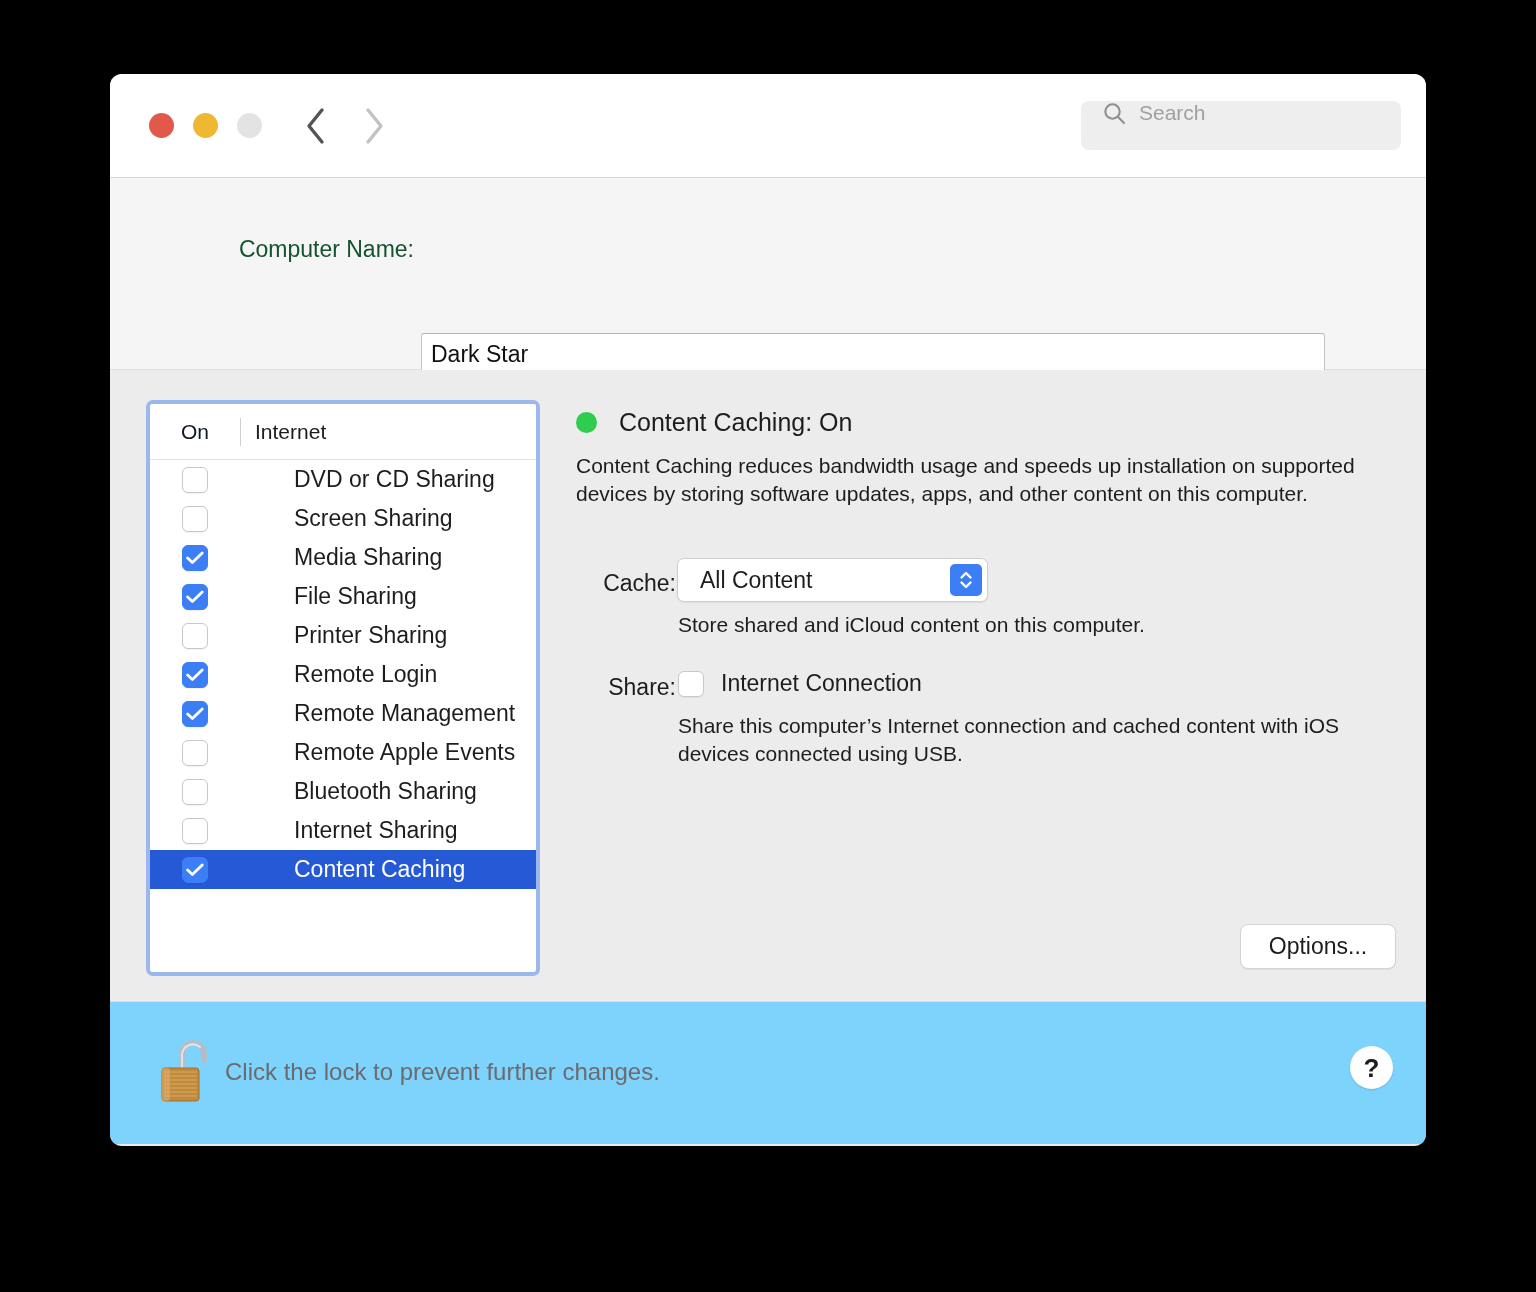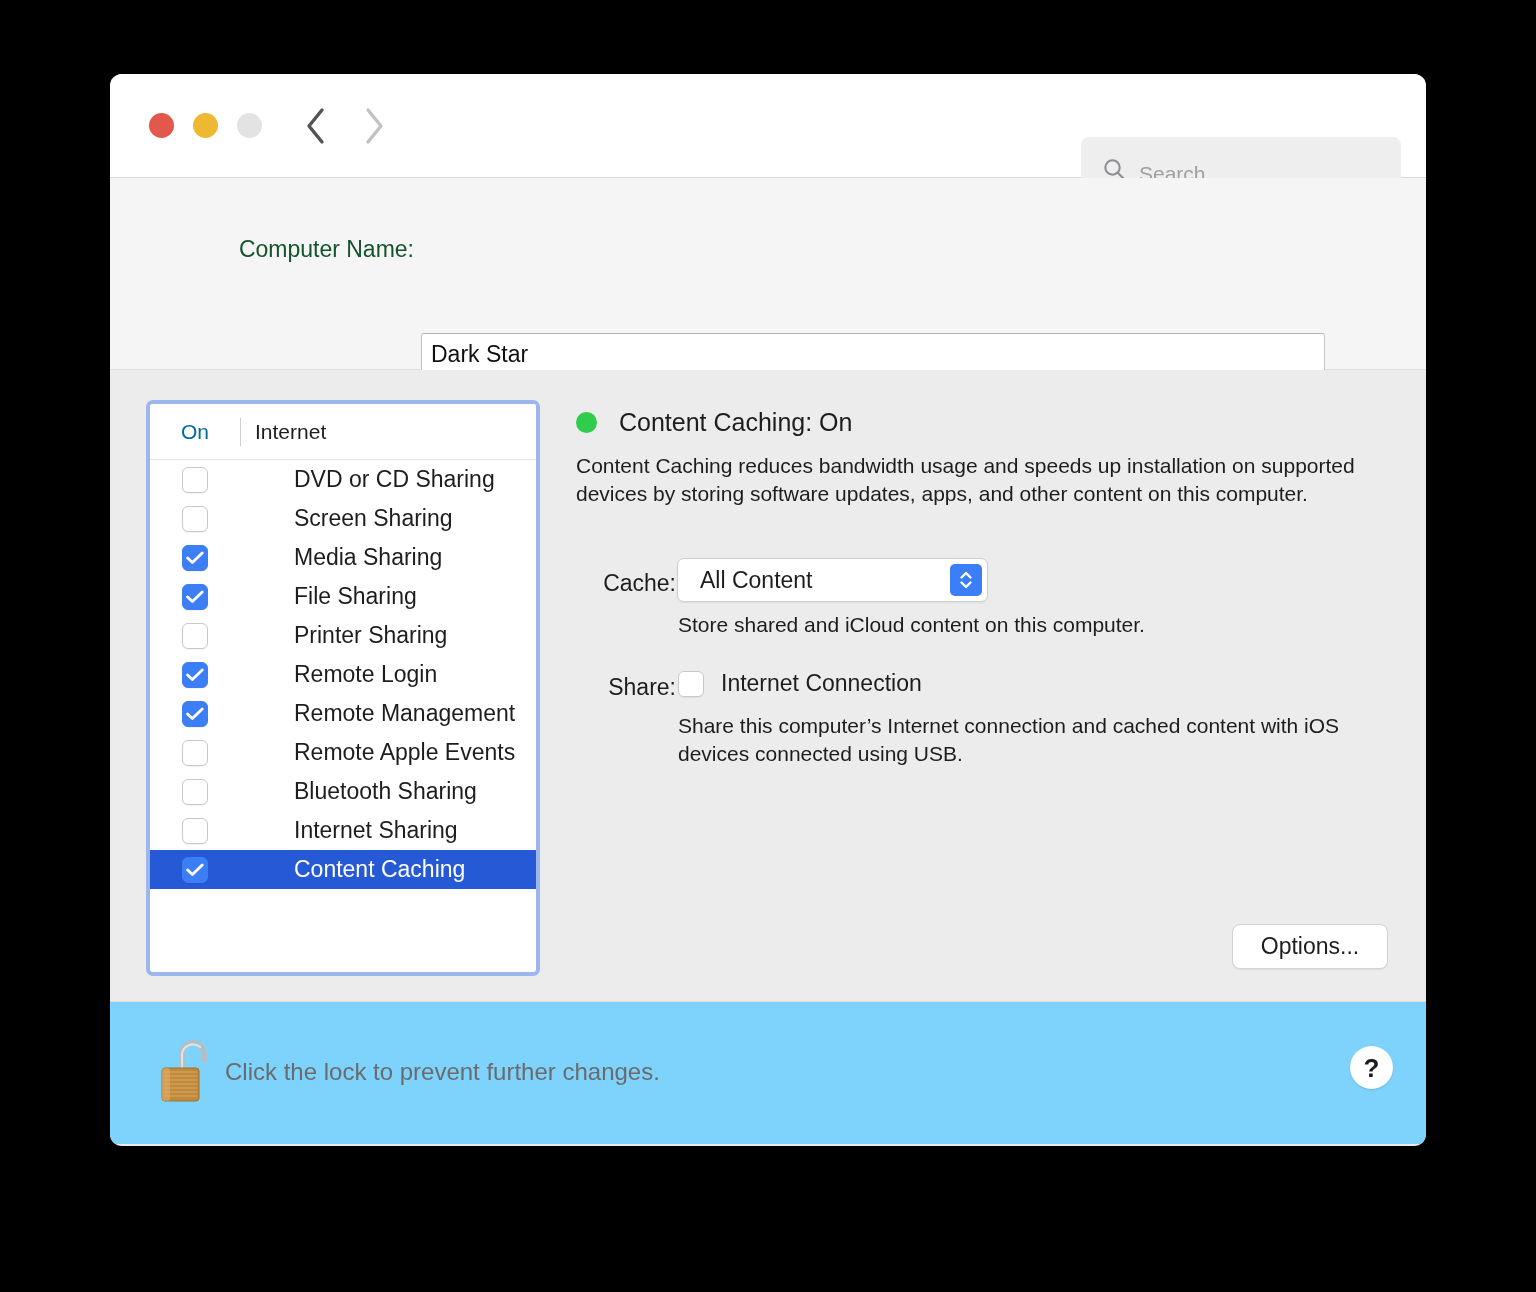--- a/index.html
+++ b/index.html
@@ -83,23 +83,22 @@
 
   #search-box {
     position: absolute;
     right: 25px;
     top: 27px;
     width: 320px;
     height: 49px;
     background: #eeeeee;
     border-radius: 8px;
     display: flex;
-    align-items: flex-end;
+    align-items: flex-start;
     padding-left: 21px;
-    margin-top: 36px;
   }
   #search-box .mag { width: 25px; height: 25px; flex: 0 0 auto; }
   #search-input {
     border: none;
     background: transparent;
     outline: none;
     font-family: "Liberation Sans", sans-serif;
     font-size: 21px;
     color: #2b2b2b;
     margin-left: 12px;
@@ -196,21 +195,21 @@
     height: 56px;
     display: flex;
     align-items: center;
     border-bottom: 1px solid #e2e2e2;
     background: #ffffff;
   }
   #list-header .col-on {
     width: 90px;
     text-align: center;
     font-size: 21px;
-    color: #0369a1;
+    color: #0f172a;
   }
   #list-header .hdr-divider {
     width: 1px;
     height: 28px;
     background: #cfcfcf;
   }
   #list-header .col-service {
     padding-left: 14px;
     font-size: 21px;
     color: #1d1d1f;
@@ -363,21 +362,21 @@
     left: 568px;
     top: 342px;
     width: 710px;
     font-size: 21px;
     line-height: 1.35;
     color: #1d1d1f;
   }
 
   #options-button {
     position: absolute;
-    right: 38px;
+    right: 30px;
     bottom: 32px;
     width: 156px;
     height: 45px;
     background: #ffffff;
     border: 1px solid #d3d3d3;
     border-radius: 8px;
     font-family: "Liberation Sans", sans-serif;
     font-size: 23px;
     color: #1d1d1f;
     box-shadow: 0 1px 1px rgba(0,0,0,0.06);

